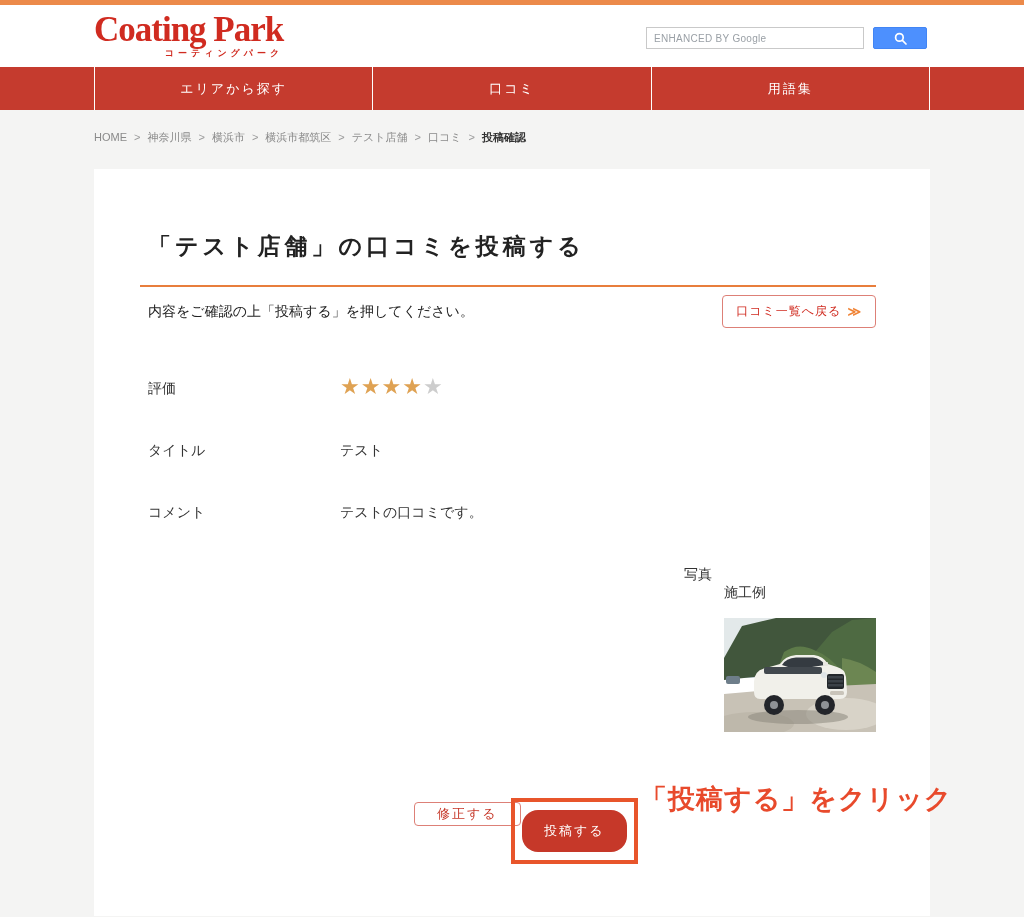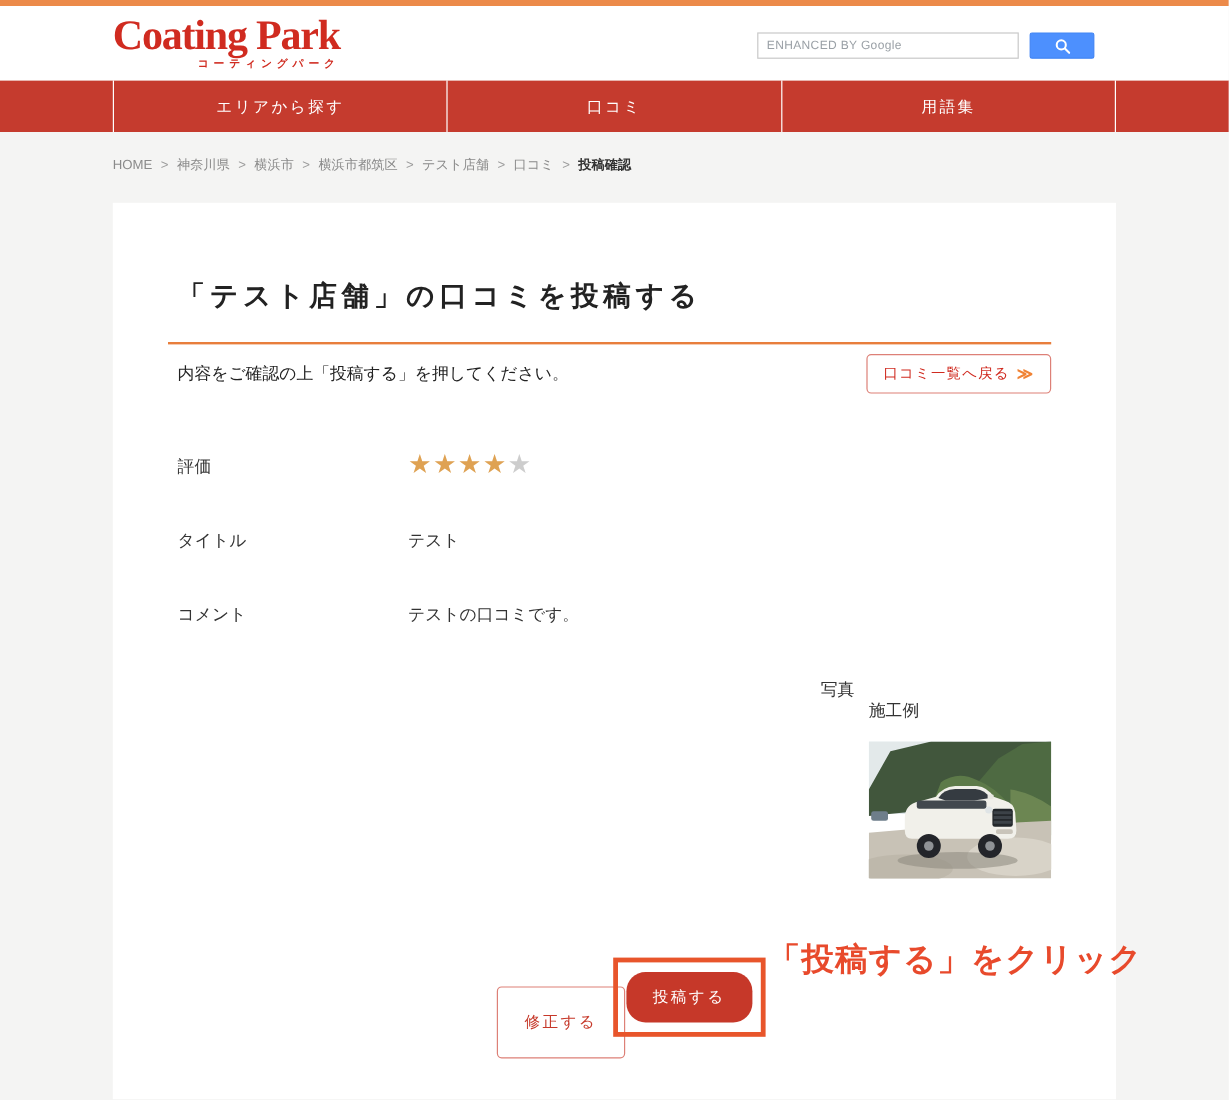--- a/index.html
+++ b/index.html
@@ -21,21 +21,21 @@
   .header{height:62px;background:#fff;position:relative;}
   .logo{position:absolute;left:94px;top:6px;cursor:pointer;}
   .logo-title{
     font-family:"Liberation Serif","DejaVu Serif",serif;font-weight:bold;
     color:var(--logo-red);font-size:35px;line-height:1.1;letter-spacing:-1px;
   }
   .logo-subtitle{
     color:var(--logo-red);font-size:9px;letter-spacing:4px;text-align:right;
     margin-top:-3px;font-weight:bold;
   }
-  .searchbox{position:absolute;right:112px;top:22px;display:flex;align-items:center;gap:9px;}
+  .searchbox{position:absolute;right:97px;top:22px;display:flex;align-items:center;gap:9px;}
   .search-input{
     width:218px;height:22px;border:1px solid #c9c9c9;background:#fff;
     font-size:10px;color:#777;padding:0 7px;outline:none;
   }
   .search-input::placeholder{color:#9aa0a6;font-size:10px;letter-spacing:.3px;}
   .search-btn{
     width:54px;height:22px;background:var(--search-blue);border:1px solid #4285f4;
     border-radius:2px;display:flex;align-items:center;justify-content:center;cursor:pointer;
   }
   
@@ -75,23 +75,23 @@
   .row{display:flex;align-items:flex-end;margin-bottom:44px;}
   .row-label{width:192px;font-size:14px;color:#333;flex-shrink:0;}
   .row-value{font-size:14px;color:#333;}
   .stars{font-size:22px;letter-spacing:1px;line-height:1;margin-top:-6px;}
   .star{color:var(--star-empty);}
   .star.filled{color:var(--star-filled);}
   .photo-thumb{margin-top:16px;width:152px;height:114px;display:block;}
   
   .actions{position:relative;margin-top:66px;height:62px;}
   .fix-btn{
-    position:absolute;left:266px;top:24px;background:#fff;border:1px solid #dd8077;
+    position:absolute;left:266px;top:4px;background:#fff;border:1px solid #dd8077;
     border-radius:4px;color:var(--button-red);font-size:13px;letter-spacing:2px;
-    padding:20px 22px;cursor:pointer;
+    padding:2px 22px;cursor:pointer;
   }
   .highlight-box{
     position:absolute;left:363px;top:0;border:4px solid #e8552b;padding:8px 7px;
   }
   .submit-btn{
     background:var(--button-red);border:none;border-radius:16px;color:#fff;
     font-size:13px;letter-spacing:2px;padding:12px 22px;cursor:pointer;display:block;
   }
   .annotation{
     position:absolute;left:492px;top:-16px;color:var(--annotation-red);

